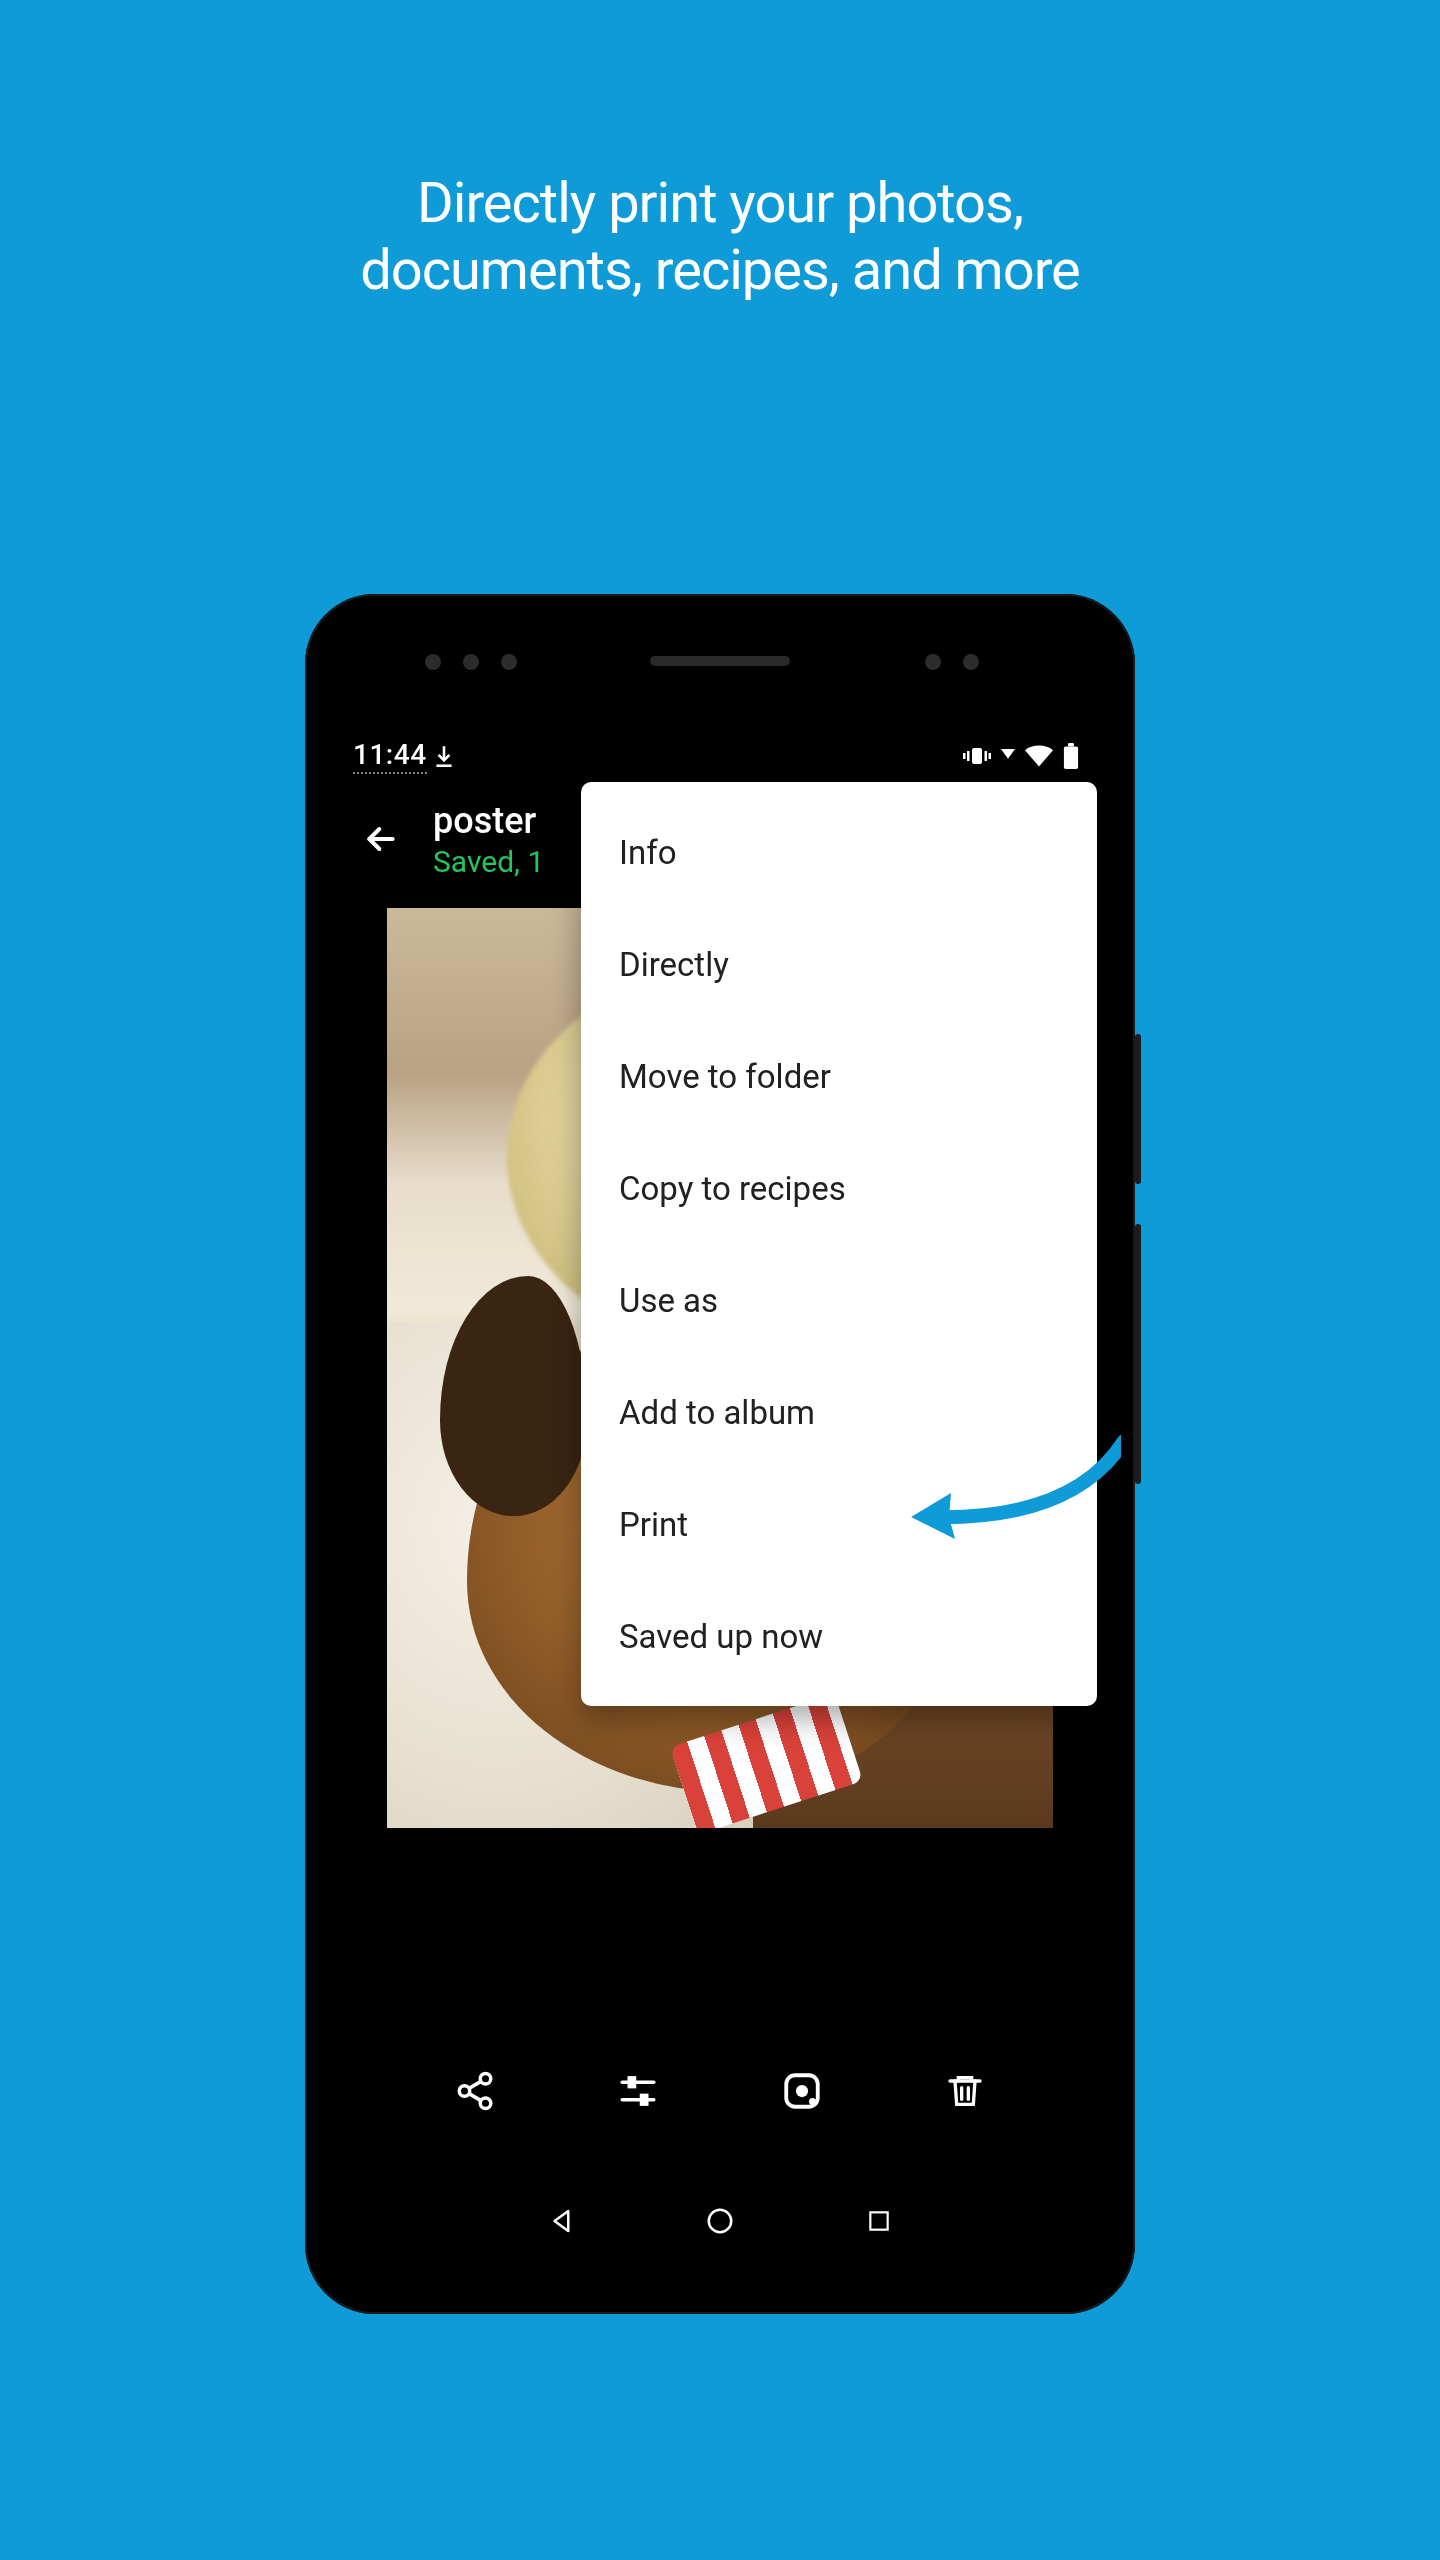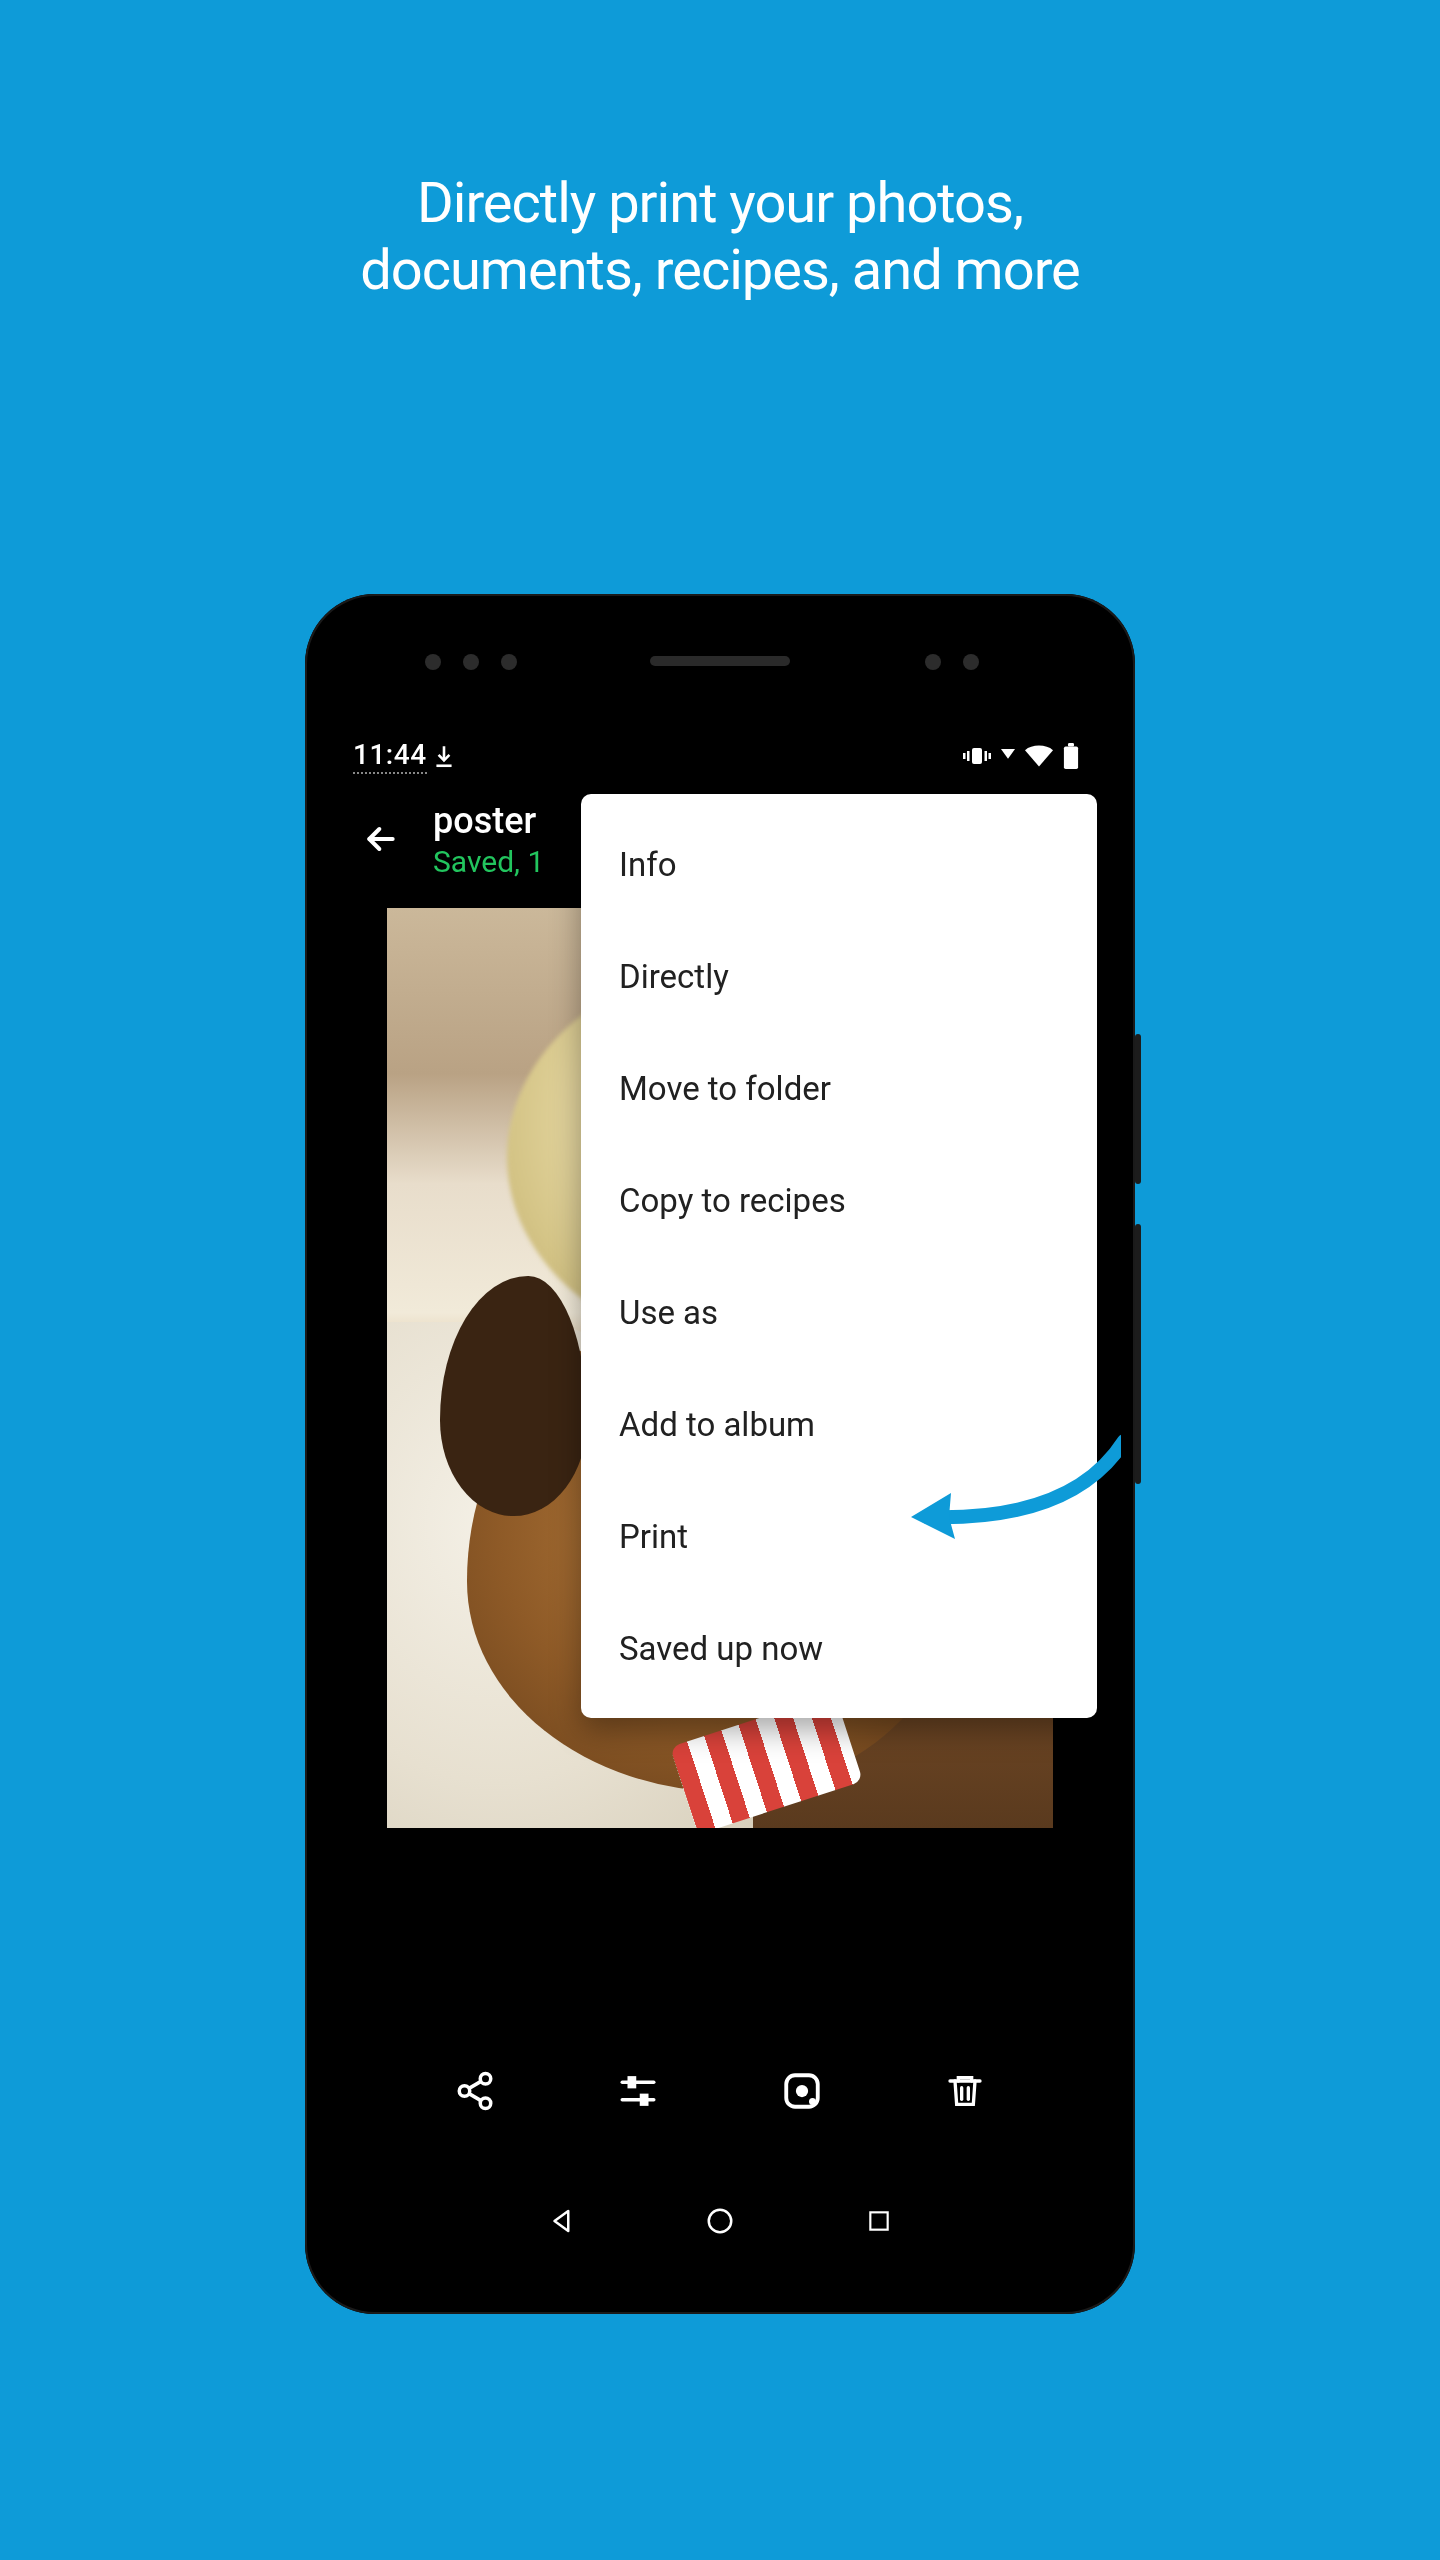--- a/index.html
+++ b/index.html
@@ -163,21 +163,21 @@
     height: 110px;
     display: flex;
     align-items: center;
     justify-content: space-evenly;
     padding: 0 80px;
   }
   .nav { width:40px; height:40px; display:flex; align-items:center; justify-content:center; color:#fff; }
   
   .menu {
     position: absolute;
-    top: 186px;
+    top: 174px;
     right: 24px;
     width: 516px;
     background: #ffffff;
     border-radius: 10px;
     box-shadow: 0 12px 30px rgba(0,0,0,0.35);
     padding: 14px 0;
     z-index: 20;
   }
   .menu-item {
     height: 112px;

